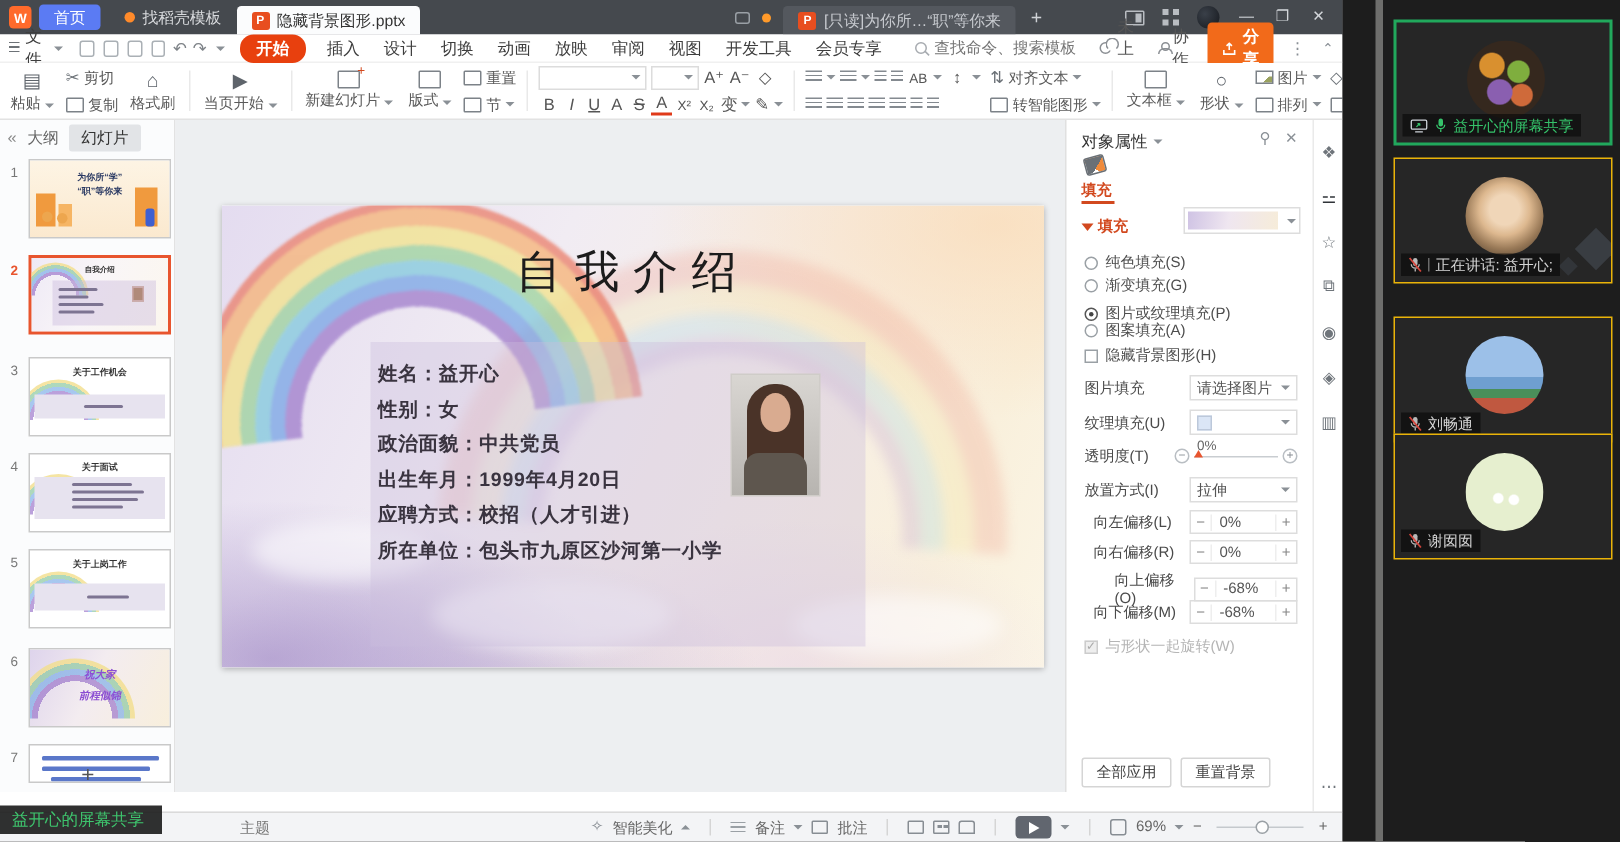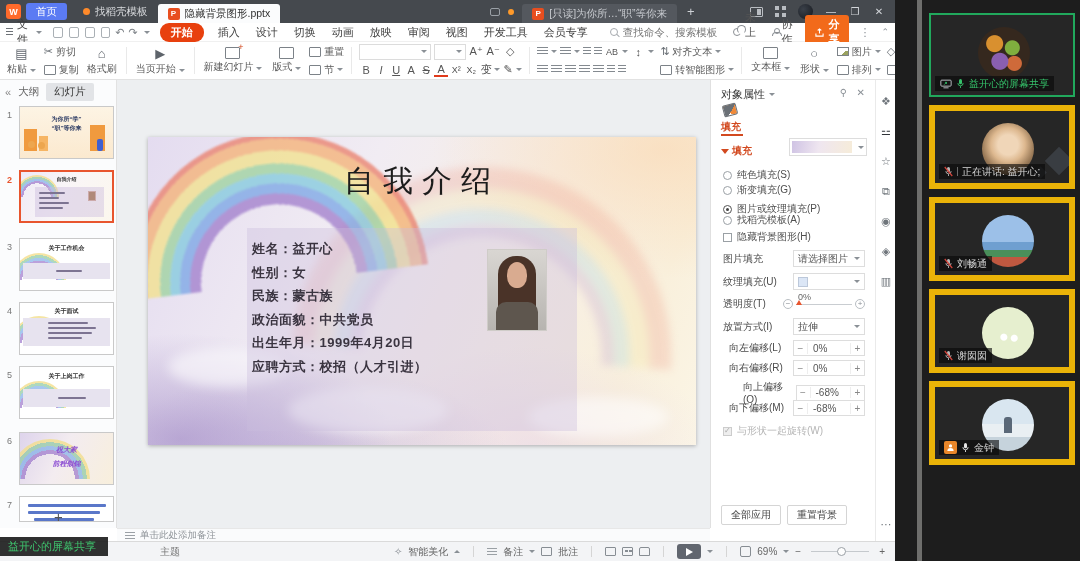--- a/index.html
+++ b/index.html
@@ -175,21 +175,21 @@
   .fitb{width:11px;height:11px;border:1px solid #878d93;border-radius:2px}
   .ztrack{width:58px;height:1px;background:#c5c9cd;position:relative;margin:0 4px}
   .zknob{position:absolute;left:26px;top:-4.5px;width:9px;height:9px;border-radius:50%;background:#fdfdfd;border:1px solid #9aa0a5}
 
   
   .overlay{position:absolute;left:0;top:537px;height:19px;background:rgba(30,30,30,.92);color:#3ec46d;display:flex;align-items:center;padding:0 12px 0 8px;font-size:11px;z-index:40;white-space:nowrap}
 
   
   .meet{position:absolute;left:895px;top:0;width:185px;height:561px;background:#1d1d1d}
   .mscroll{position:absolute;left:22px;top:0;width:5px;height:561px;background:#6e6e6c}
-  .vt{position:absolute;left:34px;width:146px;height:84px;background:#262626;border:6px solid #eab308;overflow:hidden}
+  .vt{position:absolute;left:34px;width:146px;height:84px;background:#262626;border:1px solid #eab308;overflow:hidden}
   .vt.sharing{border:2px solid #21a85c}
   .av{position:absolute;left:47px;top:12px;width:52px;height:52px;border-radius:50%}
   .av1{background:radial-gradient(circle at 32% 32%,#d9902f 0 8px,transparent 9px),radial-gradient(circle at 66% 40%,#7fae3e 0 7px,transparent 8px),radial-gradient(circle at 42% 66%,#8a5fb0 0 8px,transparent 9px),radial-gradient(circle at 70% 70%,#cf6a3a 0 7px,transparent 8px),#35281e}
   .av2{background:radial-gradient(circle at 50% 42%,#f0d6b8 0 10px,#ddb88f 17px,#9a7a58 26px,#6e573f 32px)}
   .av3{background:linear-gradient(180deg,#9cc0e8 0 52%,#6f9fd0 52% 68%,#4a8f5a 68% 80%,#c05840 80% 100%)}
   .av4{background:radial-gradient(circle at 42% 58%,#fff 0 3px,transparent 4px),radial-gradient(circle at 62% 60%,#fff 0 3px,transparent 4px),#e6efcf}
   .av5{background:linear-gradient(#d9e6f0 0 48%,#e9eff3 48% 74%,#c6d3dc 74%)}
   .av5::after{content:'';position:absolute;left:22px;top:18px;width:8px;height:16px;border-radius:3px 3px 0 0;background:#5a6878}
   .av6{background:radial-gradient(circle at 30% 42%,#ded8cc 0 6px,transparent 7px),radial-gradient(circle at 70% 42%,#ded8cc 0 6px,transparent 7px),radial-gradient(circle at 50% 60%,#ece8e0 0 13px,transparent 14px),#3c78b4}
   .vl{position:absolute;left:4px;bottom:4px;height:15px;display:flex;align-items:center;gap:4px;background:rgba(8,8,8,.62);padding:0 5px;font-size:10px;color:#d6d6d6;max-width:138px;white-space:nowrap;overflow:hidden}
@@ -504,37 +504,33 @@
       <div class="cloudp" style="left:20px;top:210px;width:120px;height:40px"></div>
       <div class="cloudp" style="left:140px;top:250px;width:160px;height:46px"></div>
       <div class="cloudp" style="left:380px;top:260px;width:140px;height:40px"></div>
       <div class="rainbow2"></div>
       <div class="rainbow"></div>
       <div class="stitle">自我介绍</div>
       <div class="spanel"></div>
       <div class="sbody">
         <div>姓名：益开心</div>
         <div>性别：女</div>
-        <div>民族：蒙古族</div>
         <div>政治面貌：中共党员</div>
         <div>出生年月：1999年4月20日</div>
         <div>应聘方式：校招（人才引进）</div>
+        <div>所在单位：包头市九原区沙河第一小学</div>
       </div>
       <div class="sphoto">
         <div class="hair"></div>
         <div class="face"></div>
         <div class="bodysh"></div>
       </div>
     </div>
   </div>
 
-  <div class="notesbar">
-    <span class="nico"></span>
-    <span>单击此处添加备注</span>
-  </div>
 
   <div class="rpanel">
     <div class="rphead">
         <span>对象属性</span>
         <span class="car"></span>
       </div>
     <span class="rpin">⚲</span>
     <span class="rclose">✕</span>
     <div class="bucket"></div>
     <div class="rptab">填充</div>
@@ -555,21 +551,21 @@
     <div class="radio" style="top:103px">
         <span class="rdot"></span>
         <span>渐变填充(G)</span>
       </div>
     <div class="radio" style="top:122px">
         <span class="rdot on"></span>
         <span>图片或纹理填充(P)</span>
       </div>
     <div class="radio" style="top:133px">
         <span class="rdot"></span>
-        <span>找稻壳模板(A)</span>
+        <span>图案填充(A)</span>
       </div>
     <div class="radio" style="top:150px">
         <span class="chk"></span>
         <span>隐藏背景图形(H)</span>
       </div>
 
     <div class="prow" style="top:170px">
       <span>图片填充</span>
       <span class="pctrl">
           <span>请选择图片</span>
@@ -726,21 +722,21 @@
           <rect x="4" y="1" width="4" height="7" rx="2" fill="currentColor"></rect>
           <path d="M2.5 6.5a3.5 3.5 0 0 0 7 0" fill="none" stroke="currentColor" stroke-width="1.2"></path>
           <line x1="6" y1="10.5" x2="6" y2="13" stroke="currentColor" stroke-width="1.2"></line>
           <line x1="1" y1="1" x2="11" y2="13" stroke="#d4453c" stroke-width="1.6"></line>
         </svg>
       <span class="vsep"></span>
       <span>正在讲话: 益开心;</span>
     </div>
   </div>
 
-  <div class="vt" style="top:197px">
+  <div class="vt" style="top:211px">
     <div class="av av3"></div>
     <div class="vl">
       <svg class="micsvg" width="9" height="11" viewBox="0 0 12 14" style="color:#b9b9b9">
           <rect x="4" y="1" width="4" height="7" rx="2" fill="currentColor"></rect>
           <path d="M2.5 6.5a3.5 3.5 0 0 0 7 0" fill="none" stroke="currentColor" stroke-width="1.2"></path>
           <line x1="6" y1="10.5" x2="6" y2="13" stroke="currentColor" stroke-width="1.2"></line>
           <line x1="1" y1="1" x2="11" y2="13" stroke="#d4453c" stroke-width="1.6"></line>
         </svg>
       <span>刘畅通</span>
     </div>
@@ -752,31 +748,14 @@
       <svg class="micsvg" width="9" height="11" viewBox="0 0 12 14" style="color:#b9b9b9">
           <rect x="4" y="1" width="4" height="7" rx="2" fill="currentColor"></rect>
           <path d="M2.5 6.5a3.5 3.5 0 0 0 7 0" fill="none" stroke="currentColor" stroke-width="1.2"></path>
           <line x1="6" y1="10.5" x2="6" y2="13" stroke="currentColor" stroke-width="1.2"></line>
           <line x1="1" y1="1" x2="11" y2="13" stroke="#d4453c" stroke-width="1.6"></line>
         </svg>
       <span>谢囡囡</span>
     </div>
   </div>
 
-  <div class="vt" style="top:381px">
-    <div class="av av5"></div>
-    <div class="vl">
-      <span class="hostbadge">
-        <svg width="9" height="9" viewBox="0 0 10 10">
-            <circle cx="5" cy="3.2" r="1.8" fill="#fff"></circle>
-            <path d="M1.5 9a3.5 3.5 0 0 1 7 0z" fill="#fff"></path>
-          </svg>
-      </span>
-      <svg class="micsvg" width="9" height="11" viewBox="0 0 12 14" style="color:#e6e6e6">
-          <rect x="4" y="1" width="4" height="7" rx="2" fill="currentColor"></rect>
-          <path d="M2.5 6.5a3.5 3.5 0 0 0 7 0" fill="none" stroke="currentColor" stroke-width="1.2"></path>
-          <line x1="6" y1="10.5" x2="6" y2="13" stroke="currentColor" stroke-width="1.2"></line>
-        </svg>
-      <span>金钟</span>
-    </div>
-  </div>
 
 </div>
 
 </body></html>

